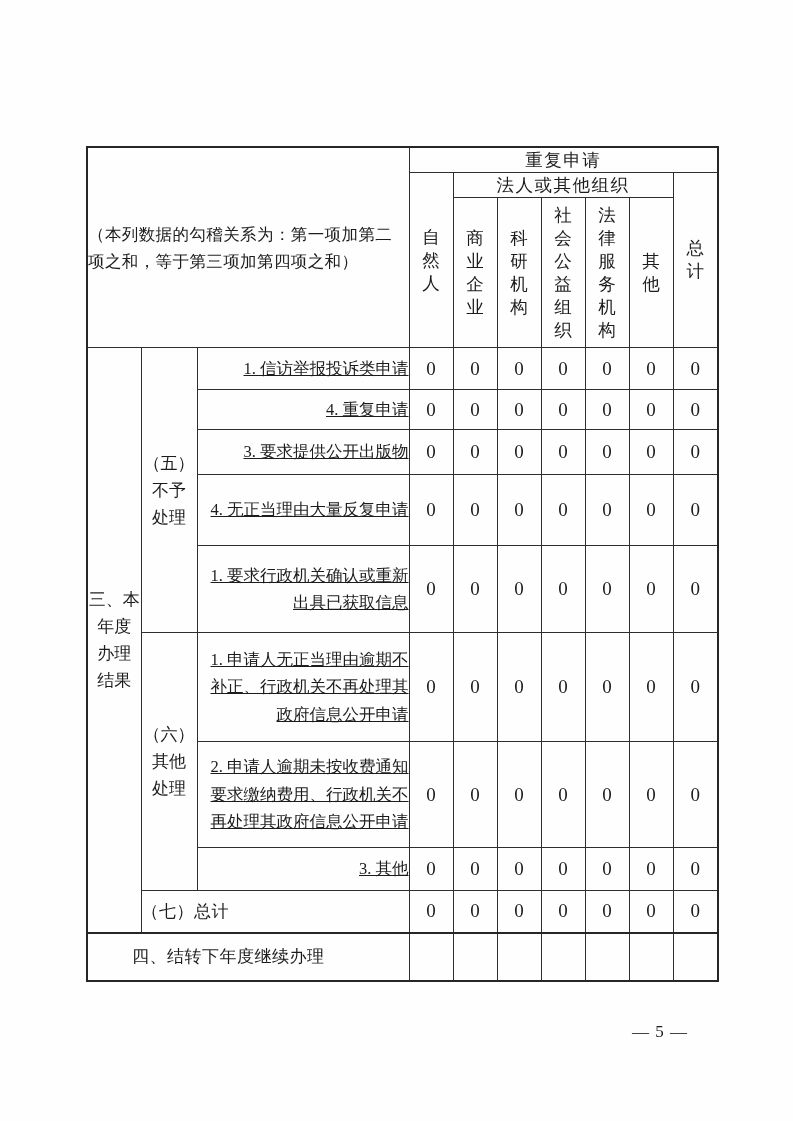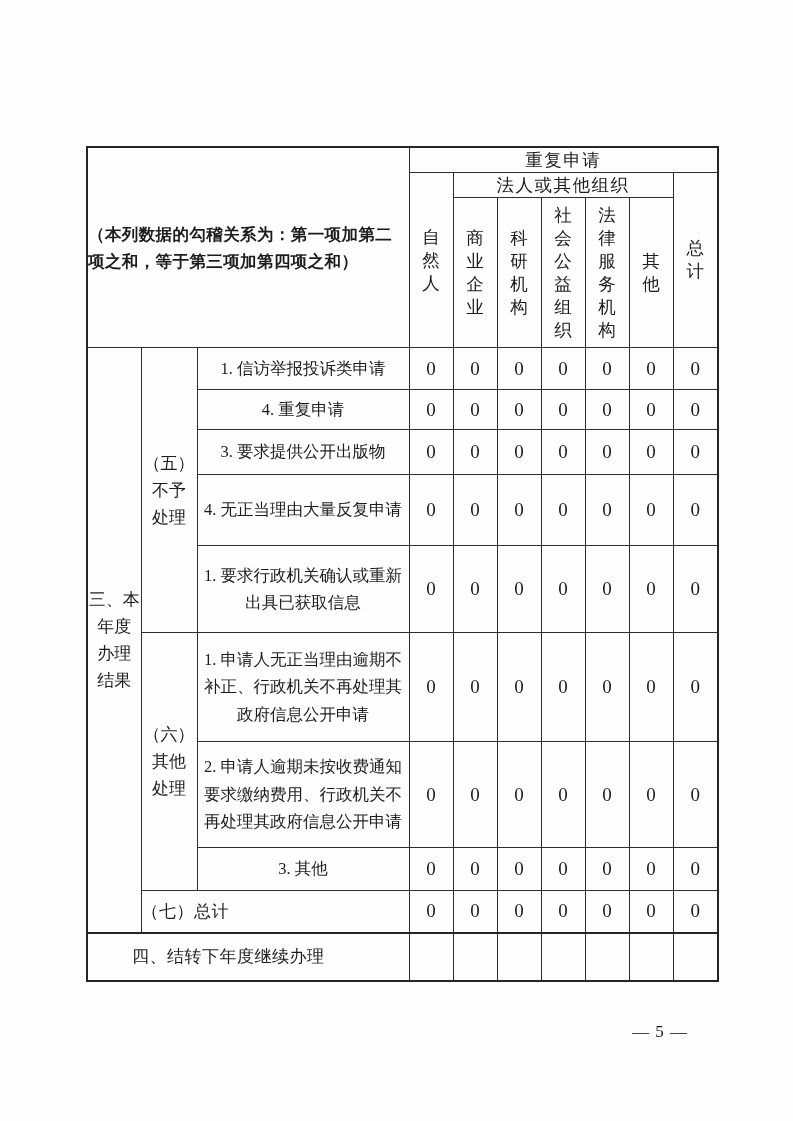--- a/index.html
+++ b/index.html
@@ -24,21 +24,20 @@
     padding: 0;
     vertical-align: middle;
     overflow: hidden;
   }
   td.note {
     font-size: 16.5px;
     line-height: 27px;
     padding: 0 5px;
     text-align: left;
     letter-spacing: 0.4px;
-    font-weight: bold;
   }
   td.bandtitle {
     text-align: center;
     font-size: 17.5px;
     letter-spacing: 1.5px;
   }
   td.vhead {
     text-align: center;
     white-space: pre-line;
     font-size: 17.5px;
@@ -48,21 +47,22 @@
   td.spine, td.group {
     text-align: center;
     white-space: pre-line;
     font-size: 17px;
     line-height: 27px;
   }
   td.item {
     font-size: 16.5px;
     line-height: 27.5px;
     padding: 3px 9px 3px 7px;
-    text-align: center;
+    text-align: right;
+    text-decoration: underline;
   }
   td.rowwide {
     font-size: 17px;
     padding-left: 11px;
     text-align: left;
     letter-spacing: 0.5px;
     margin-top: 26px;
   }
   td.num {
     text-align: center;

